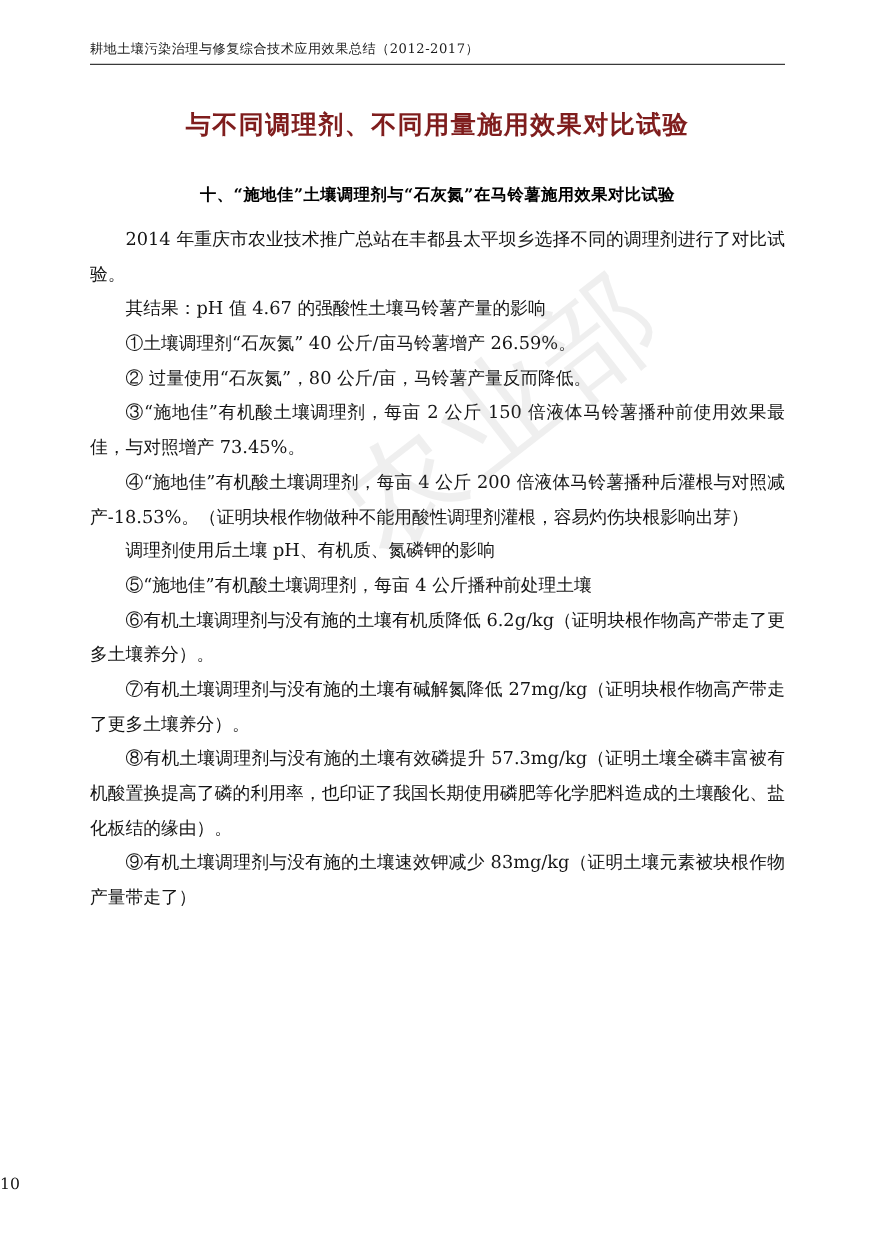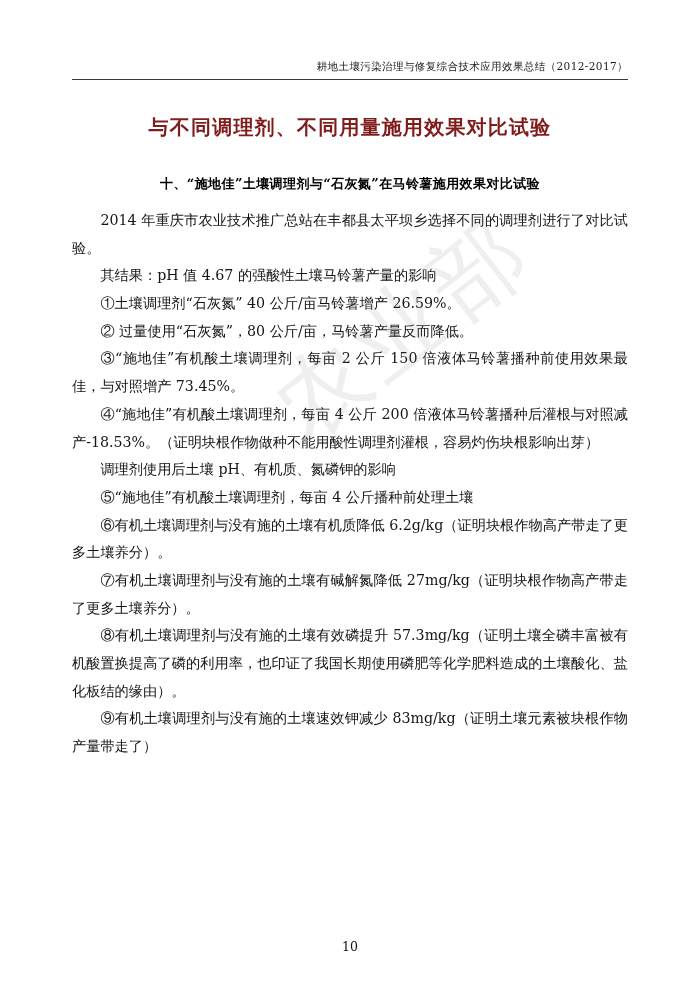--- a/index.html
+++ b/index.html
@@ -16,22 +16,22 @@
     overflow: hidden;
   }
   .page {
     position: relative;
     width: 700px;
     height: 990px;
     box-sizing: border-box;
     padding: 0 72px;
   }
   .header {
-    padding-top: 60px;
-    text-align: right;
+    padding-top: 32px;
+    text-align: left;
     font-size: 10.5px;
     letter-spacing: 0.4px;
     color: #1a1a1a;
     font-family: "DejaVu Serif", "Liberation Serif", serif;
   }
   .header-rule {
     margin-top: 5px;
     border-bottom: 1px solid #3a3a3a;
     width: 100%;
   }
@@ -76,21 +76,20 @@
     letter-spacing: 6px;
     pointer-events: none;
     white-space: nowrap;
     font-family: "DejaVu Serif", "Liberation Serif", serif;
   }
   .footer {
     position: absolute;
     left: 0;
     right: 0;
     bottom: 36px;
-    text-align: center;
     font-size: 12.5px;
     color: #111;
   }
 </style>
 </head>
 <body>
 
 <div class="page">
 
   <div class="watermark">农业部</div>

